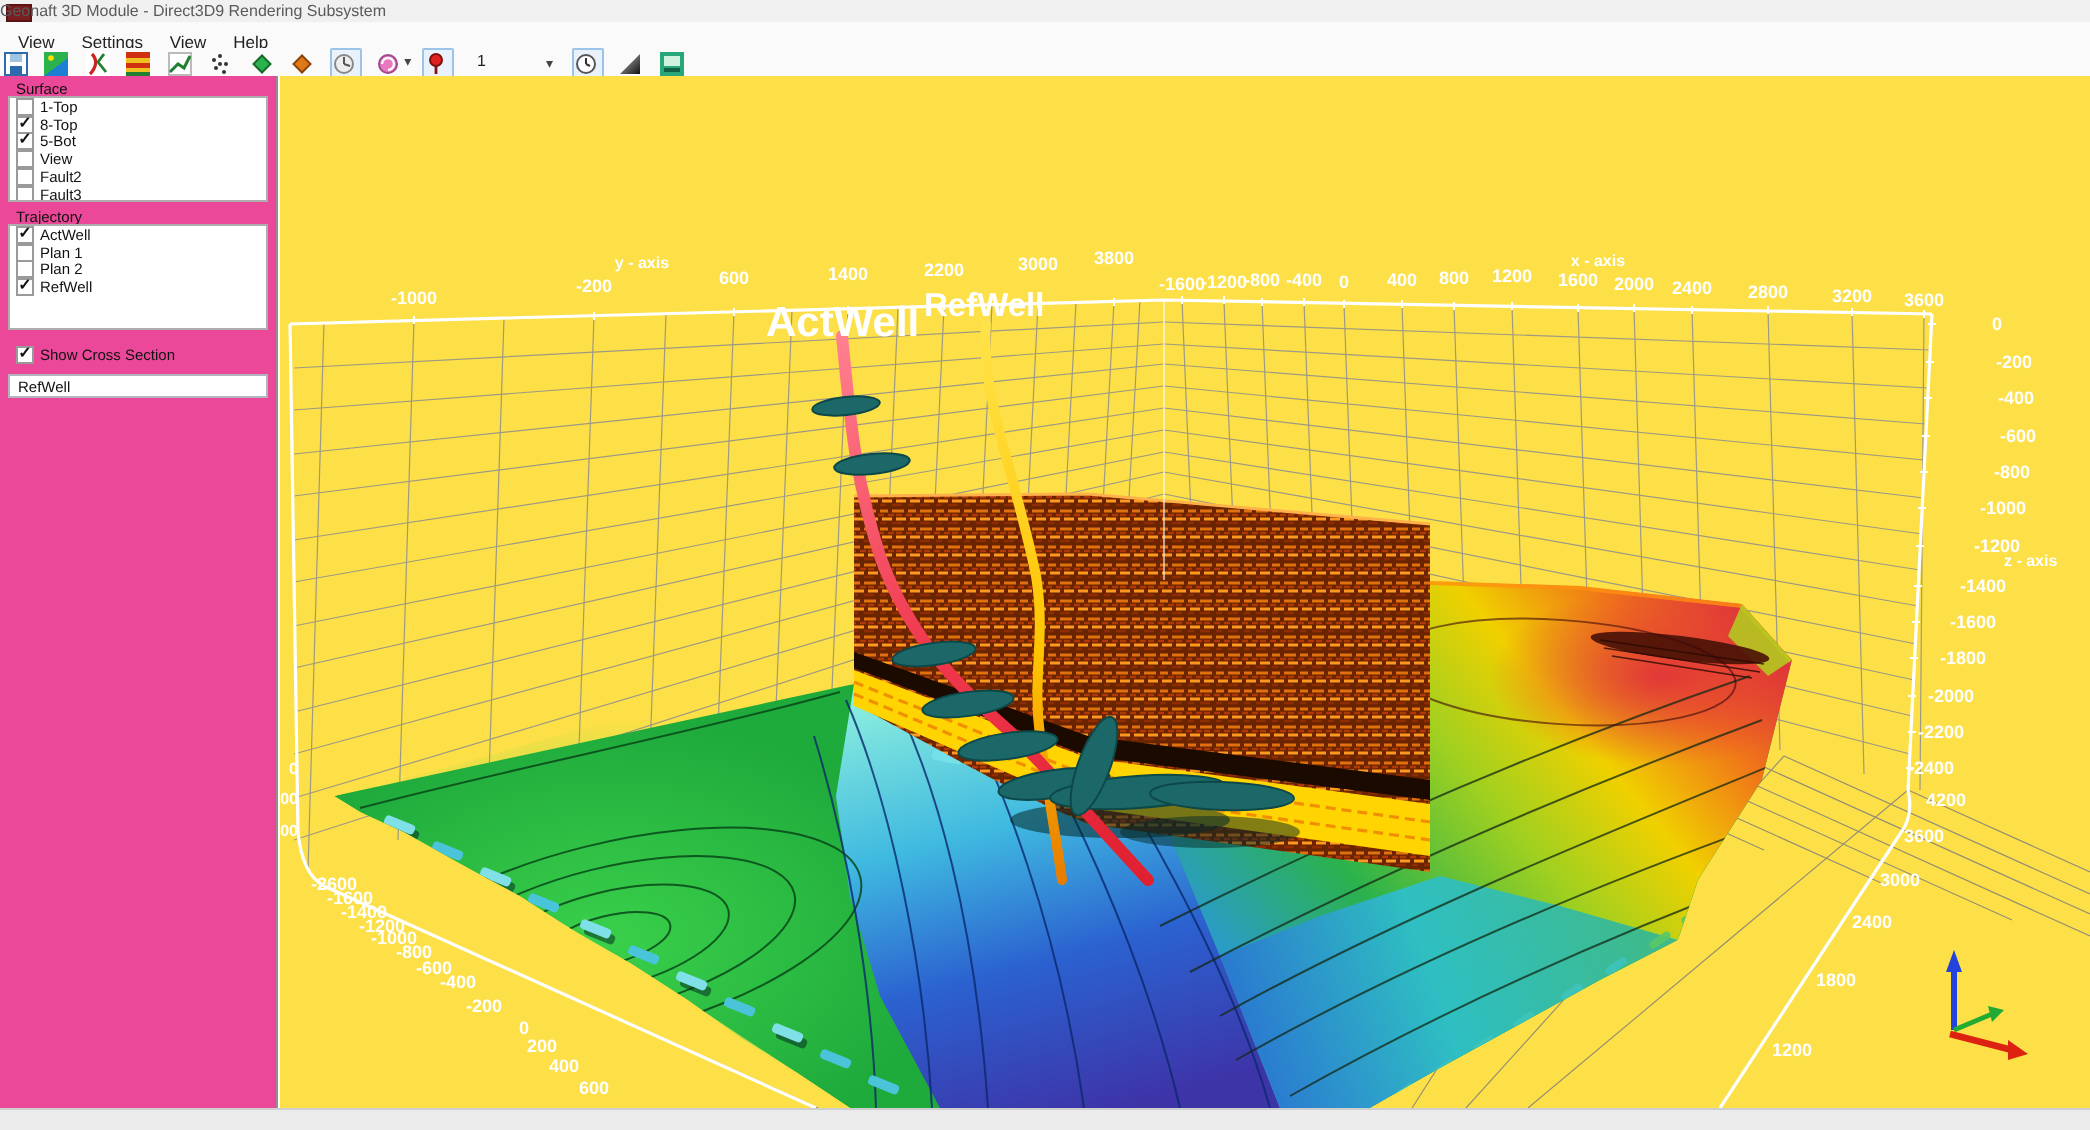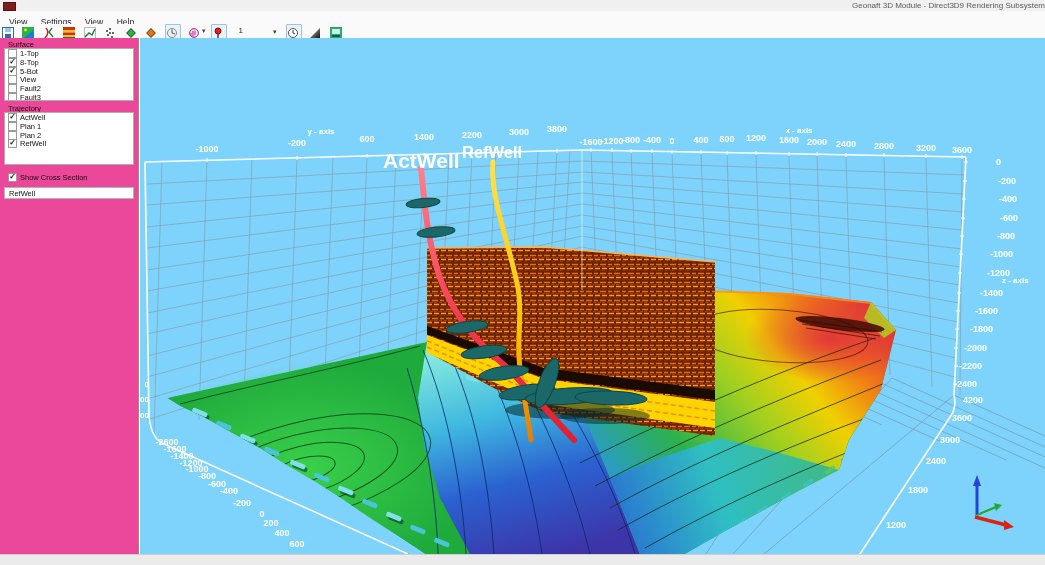--- a/index.html
+++ b/index.html
@@ -1,42 +1,42 @@
 <!DOCTYPE html>
 <html><head>
 <meta charset="utf-8">
 <style>
   html,body{margin:0;padding:0}
   body{width:1045px;height:565px;position:relative;overflow:hidden;background:#fff;
        font-family:"Liberation Sans",sans-serif;-webkit-font-smoothing:antialiased}
   .titlebar{position:absolute;left:0;top:0;width:1045px;height:11px;background:#f0f0f0;
             border-bottom:1px solid #e3e3e3}
   .appicon{position:absolute;left:3px;top:2px;width:11px;height:7px;background:#7a1f1f;border:1px solid #5a1212}
-  .title{position:absolute;left:0;top:1px;width:100%;text-align:right;font-size:8px;color:#5a5a5a}
+  .title{position:absolute;left:0;top:1px;width:100%;text-align:left;font-size:8px;color:#5a5a5a}
   .menubar{position:absolute;left:0;top:11px;width:1045px;height:13px;background:#fafafa}
   .menubar span{display:inline-block;margin:1px 0 0 9px;font-size:8.5px;color:#222;cursor:default}
   .toolbar{position:absolute;left:0;top:24px;width:1045px;height:14px;background:#fafafa;white-space:nowrap}
   .ti{display:inline-block;width:12px;height:12px;margin:1px 2px;vertical-align:top}
   .tbtn{border:1px solid #9cc3e8;background:#e9f2fb;border-radius:1px;width:14px;height:13px;margin:0 1px;display:inline-block}
   .tbtn .ti{margin:0}
   .caret{display:inline-block;font-size:7px;color:#444;vertical-align:top;margin-top:3px}
   .combo{display:inline-block;width:44px;height:12px;margin:1px 2px;font-size:8px;color:#222;position:relative;vertical-align:top}
   .combo .cv{position:absolute;left:4px;top:1px}
   .combo .caret{position:absolute;right:2px;top:0}
   .sidebar{position:absolute;left:0;top:38px;width:139px;height:516px;background:#ec4899;border-right:1px solid #8f8f8f;box-sizing:border-box}
   .grplabel{position:absolute;left:8px;font-size:7.5px;color:#111}
   .listbox{position:absolute;left:4px;width:130px;border:1px solid #aeaeae;background:#fff;box-sizing:border-box;overflow:hidden}
-  .lrow{height:8.8px;display:flex;align-items:flex-start;padding-left:3px}
+  .lrow{height:8.8px;display:flex;align-items:flex-end;padding-left:3px}
   .cb{width:7px;height:7px;border:1px solid #9a9a9a;background:#fff;font-size:8px;line-height:6px;
       color:#111;text-align:center;flex:0 0 auto;margin-right:3px;font-weight:bold}
   .lrow .lbl,.ckrow .lbl{font-size:7.5px;color:#111;white-space:nowrap}
   .ckrow{position:absolute;left:8px;display:flex;align-items:center}
   .field{position:absolute;left:4px;width:130px;height:12px;border:1px solid #b3b3c0;background:#fff;
          font-size:7.5px;color:#111;line-height:12px;padding-left:4px;box-sizing:border-box}
-  .viewport{position:absolute;left:140px;top:38px;width:905px;height:516px;background:#7dd3fc}
+  .viewport{position:absolute;left:140px;top:38px;width:905px;height:516px;background:#fde047}
   .bottombar{position:absolute;left:0;top:554px;width:1045px;height:11px;background:#ebebeb;border-top:1px solid #cfcfcf;box-sizing:border-box}
   text{fill:#fff;font-family:"Liberation Sans",sans-serif;font-weight:bold}
   .tick{font-size:9px}
   .atitle{font-size:8px}
   .ptick{font-size:8px}
 </style>
 </head>
 <body>
 
 <div class="titlebar">

